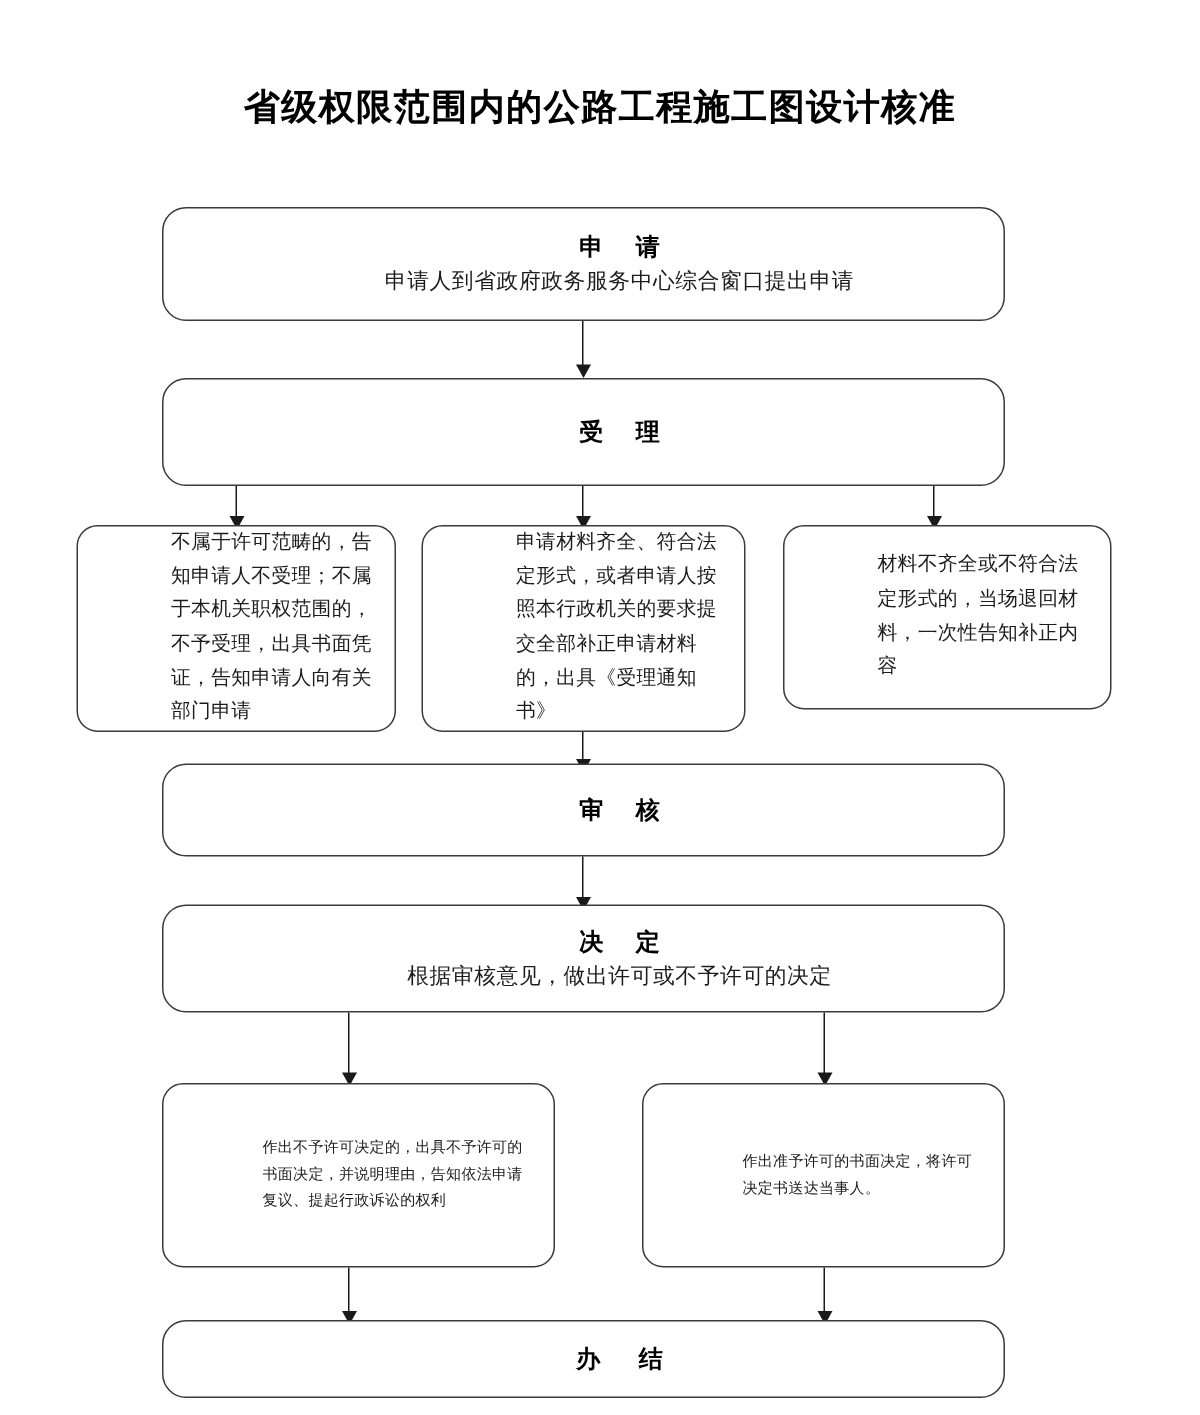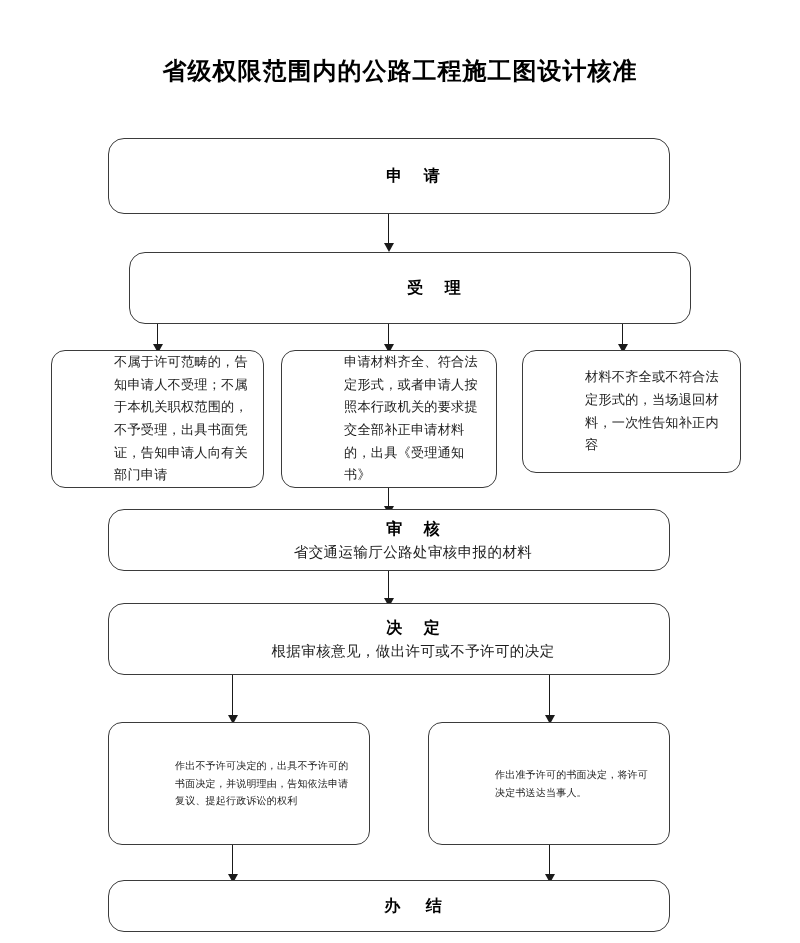--- a/index.html
+++ b/index.html
@@ -102,26 +102,27 @@
 </style>
 </head>
 <body>
 
 <div id="page">
 
   <div class="page-title">省级权限范围内的公路工程施工图设计核准</div>
 
   <div class="node stage" style="left:108px; top:138px; width:562px; height:76px;">
     <div class="node-head">申 请</div>
+    <div class="node-body">申请人到省政府政务服务中心综合窗口提出申请</div>
   </div>
 
   <div class="conn" style="left:388px; top:214px; height:34px;"></div>
   <div class="arrowhead" style="left:384px; top:243px;"></div>
 
-  <div class="node stage" style="left:108px; top:252px; width:562px; height:72px;margin-left:21px;">
+  <div class="node stage" style="left:108px; top:252px; width:562px; height:72px;">
     <div class="node-head">受 理</div>
   </div>
 
   <div class="conn" style="left:157px; top:324px; height:25px;"></div>
   <div class="arrowhead" style="left:153px; top:344px;"></div>
 
   <div class="conn" style="left:388px; top:324px; height:25px;"></div>
   <div class="arrowhead" style="left:384px; top:344px;"></div>
 
   <div class="conn" style="left:622px; top:324px; height:25px;"></div>
@@ -137,21 +138,20 @@
 
   <div class="node branch" style="left:522px; top:350px; width:219px; height:123px;">
     <div class="node-body">材料不齐全或不符合法定形式的，当场退回材料，一次性告知补正内容</div>
   </div>
 
   <div class="conn" style="left:388px; top:488px; height:23px;"></div>
   <div class="arrowhead" style="left:384px; top:506px;"></div>
 
   <div class="node stage" style="left:108px; top:509px; width:562px; height:62px;">
     <div class="node-head">审 核</div>
-    <div class="node-body">省交通运输厅公路处审核申报的材料</div>
   </div>
 
   <div class="conn" style="left:388px; top:571px; height:32px;"></div>
   <div class="arrowhead" style="left:384px; top:598px;"></div>
 
   <div class="node stage" style="left:108px; top:603px; width:562px; height:72px;">
     <div class="node-head">决 定</div>
     <div class="node-body">根据审核意见，做出许可或不予许可的决定</div>
   </div>
 

